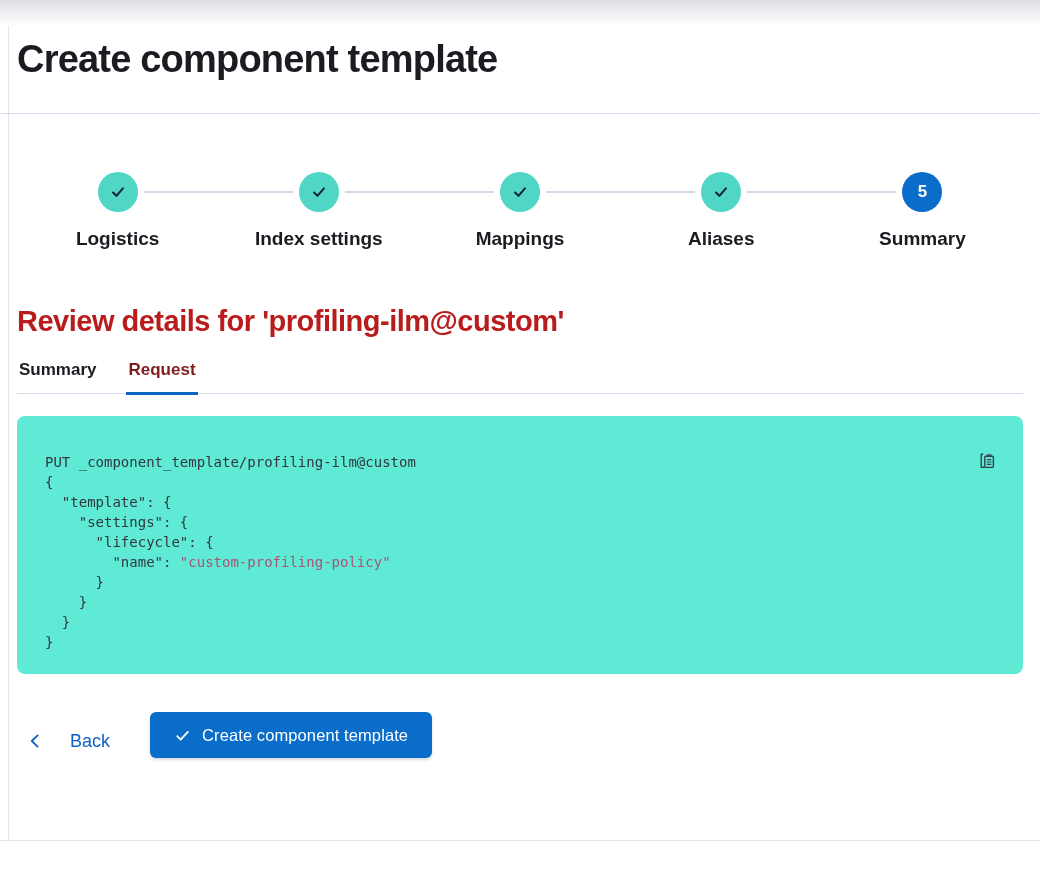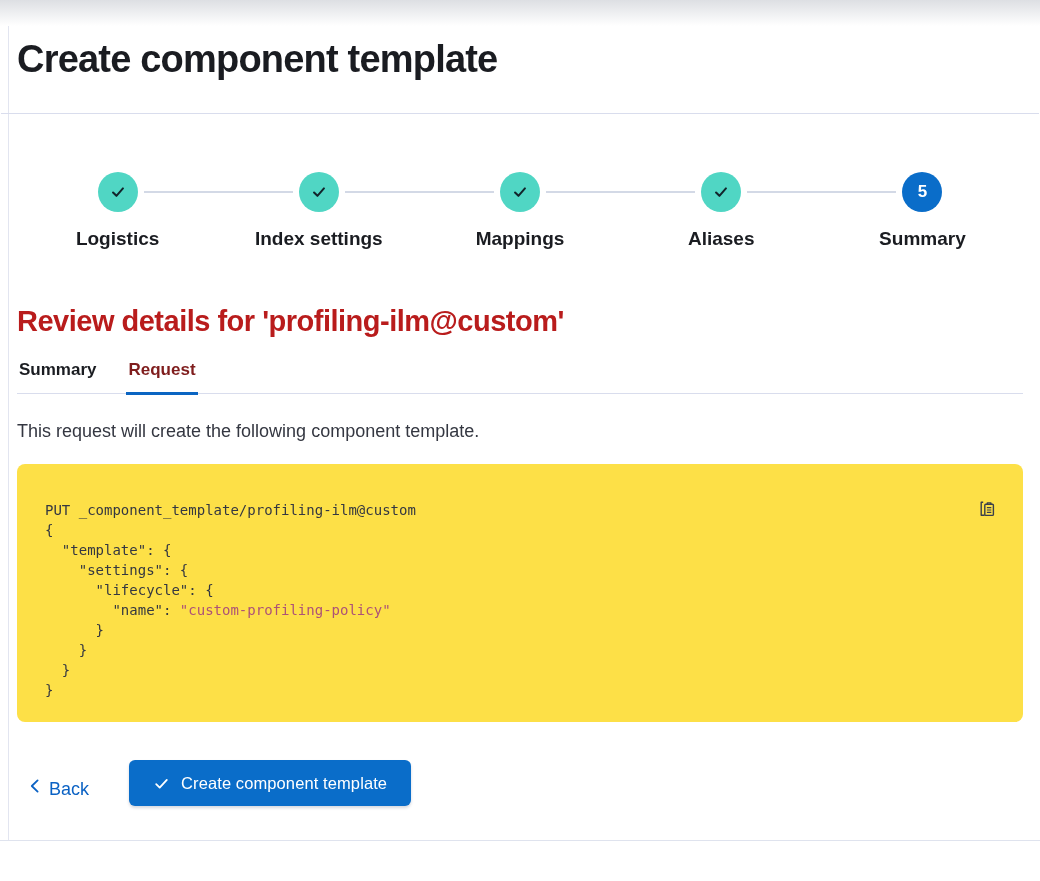--- a/index.html
+++ b/index.html
@@ -61,37 +61,37 @@
     background:none;border:none;padding:0 2px 12px 2px;margin-bottom:-2px;cursor:pointer;
     font-family:inherit;font-size:17px;font-weight:700;color:#1a1c21;
     border-bottom:3px solid transparent;line-height:21px;
   }
   .tab.active{color:#7f1d1d;border-bottom-color:#0b65c2;}
 
   .desc{margin:27px 0 0 0;font-size:18px;line-height:21px;color:#343741;}
 
   
   .code-panel{
-    margin-top:22px;background:#fde047;border-radius:8px;position:relative;
+    margin-top:22px;background:#5eead4;border-radius:8px;position:relative;
     padding:36px 28px 22px 28px;
   }
   pre.code{
     margin:0;font-family:"DejaVu Sans Mono","Liberation Mono",monospace;
     font-size:14px;line-height:20px;color:#343741;white-space:pre;
   }
   .tok-string{color:#ad5277;}
   .copy-btn{
     position:absolute;top:34px;right:26px;background:none;border:none;padding:0;cursor:pointer;
     color:#3a3f4b;line-height:0;
   }
 
   
   .footer{margin-top:38px;display:flex;align-items:center;}
   .back-link{
-    display:inline-flex;gap:6px;margin-left:10px;
+    display:inline-flex;align-items:center;gap:27px;margin-left:10px;
     color:#0b62c4;font-size:18px;text-decoration:none;cursor:pointer;line-height:22px;margin-top:12px;
   }
   .primary-btn{
     margin-left:40px;height:46px;padding:0 24px;border:none;border-radius:6px;
     background:#0a6dc9;color:#ffffff;cursor:pointer;
     font-family:inherit;font-size:16.5px;font-weight:500;letter-spacing:0.1px;
     display:inline-flex;align-items:center;gap:11px;
     box-shadow:0 2px 3px rgba(20,40,80,0.18);
   }
 </style>
@@ -144,21 +144,20 @@
       </div>
     </div>
 
   <h2 class="review-heading">Review details for 'profiling-ilm@custom'</h2>
 
   <div class="tabs" id="tabs">
       <button class="tab">Summary</button>
       <button class="tab active">Request</button>
     </div>
 
-  <p class="desc">This request will create the following component template.</p>
 
   <div class="code-panel">
     <pre class="code" id="code"><div class="code-line"><span class="tok-plain">PUT _component_template/profiling-ilm@custom</span></div><div class="code-line"><span class="tok-plain">{</span></div><div class="code-line"><span class="tok-plain">  "template": {</span></div><div class="code-line"><span class="tok-plain">    "settings": {</span></div><div class="code-line"><span class="tok-plain">      "lifecycle": {</span></div><div class="code-line"><span class="tok-plain">        "name": </span><span class="tok-string">"custom-profiling-policy"</span></div><div class="code-line"><span class="tok-plain">      }</span></div><div class="code-line"><span class="tok-plain">    }</span></div><div class="code-line"><span class="tok-plain">  }</span></div><div class="code-line"><span class="tok-plain">}</span></div></pre>
     <button class="copy-btn" title="Copy to clipboard">
       <svg width="20" height="20" viewBox="0 0 20 20">
         <g fill="none" stroke="currentColor" stroke-width="1.4" stroke-linejoin="round">
           <path d="M6.2 4.2 H4.2 V17.3 H7.6"></path>
           <rect x="7.8" y="6.2" width="8.6" height="11.2" rx="1"></rect>
           <path d="M10.3 6.2 V4.9 H13.9 V6.2"></path>
         </g>

